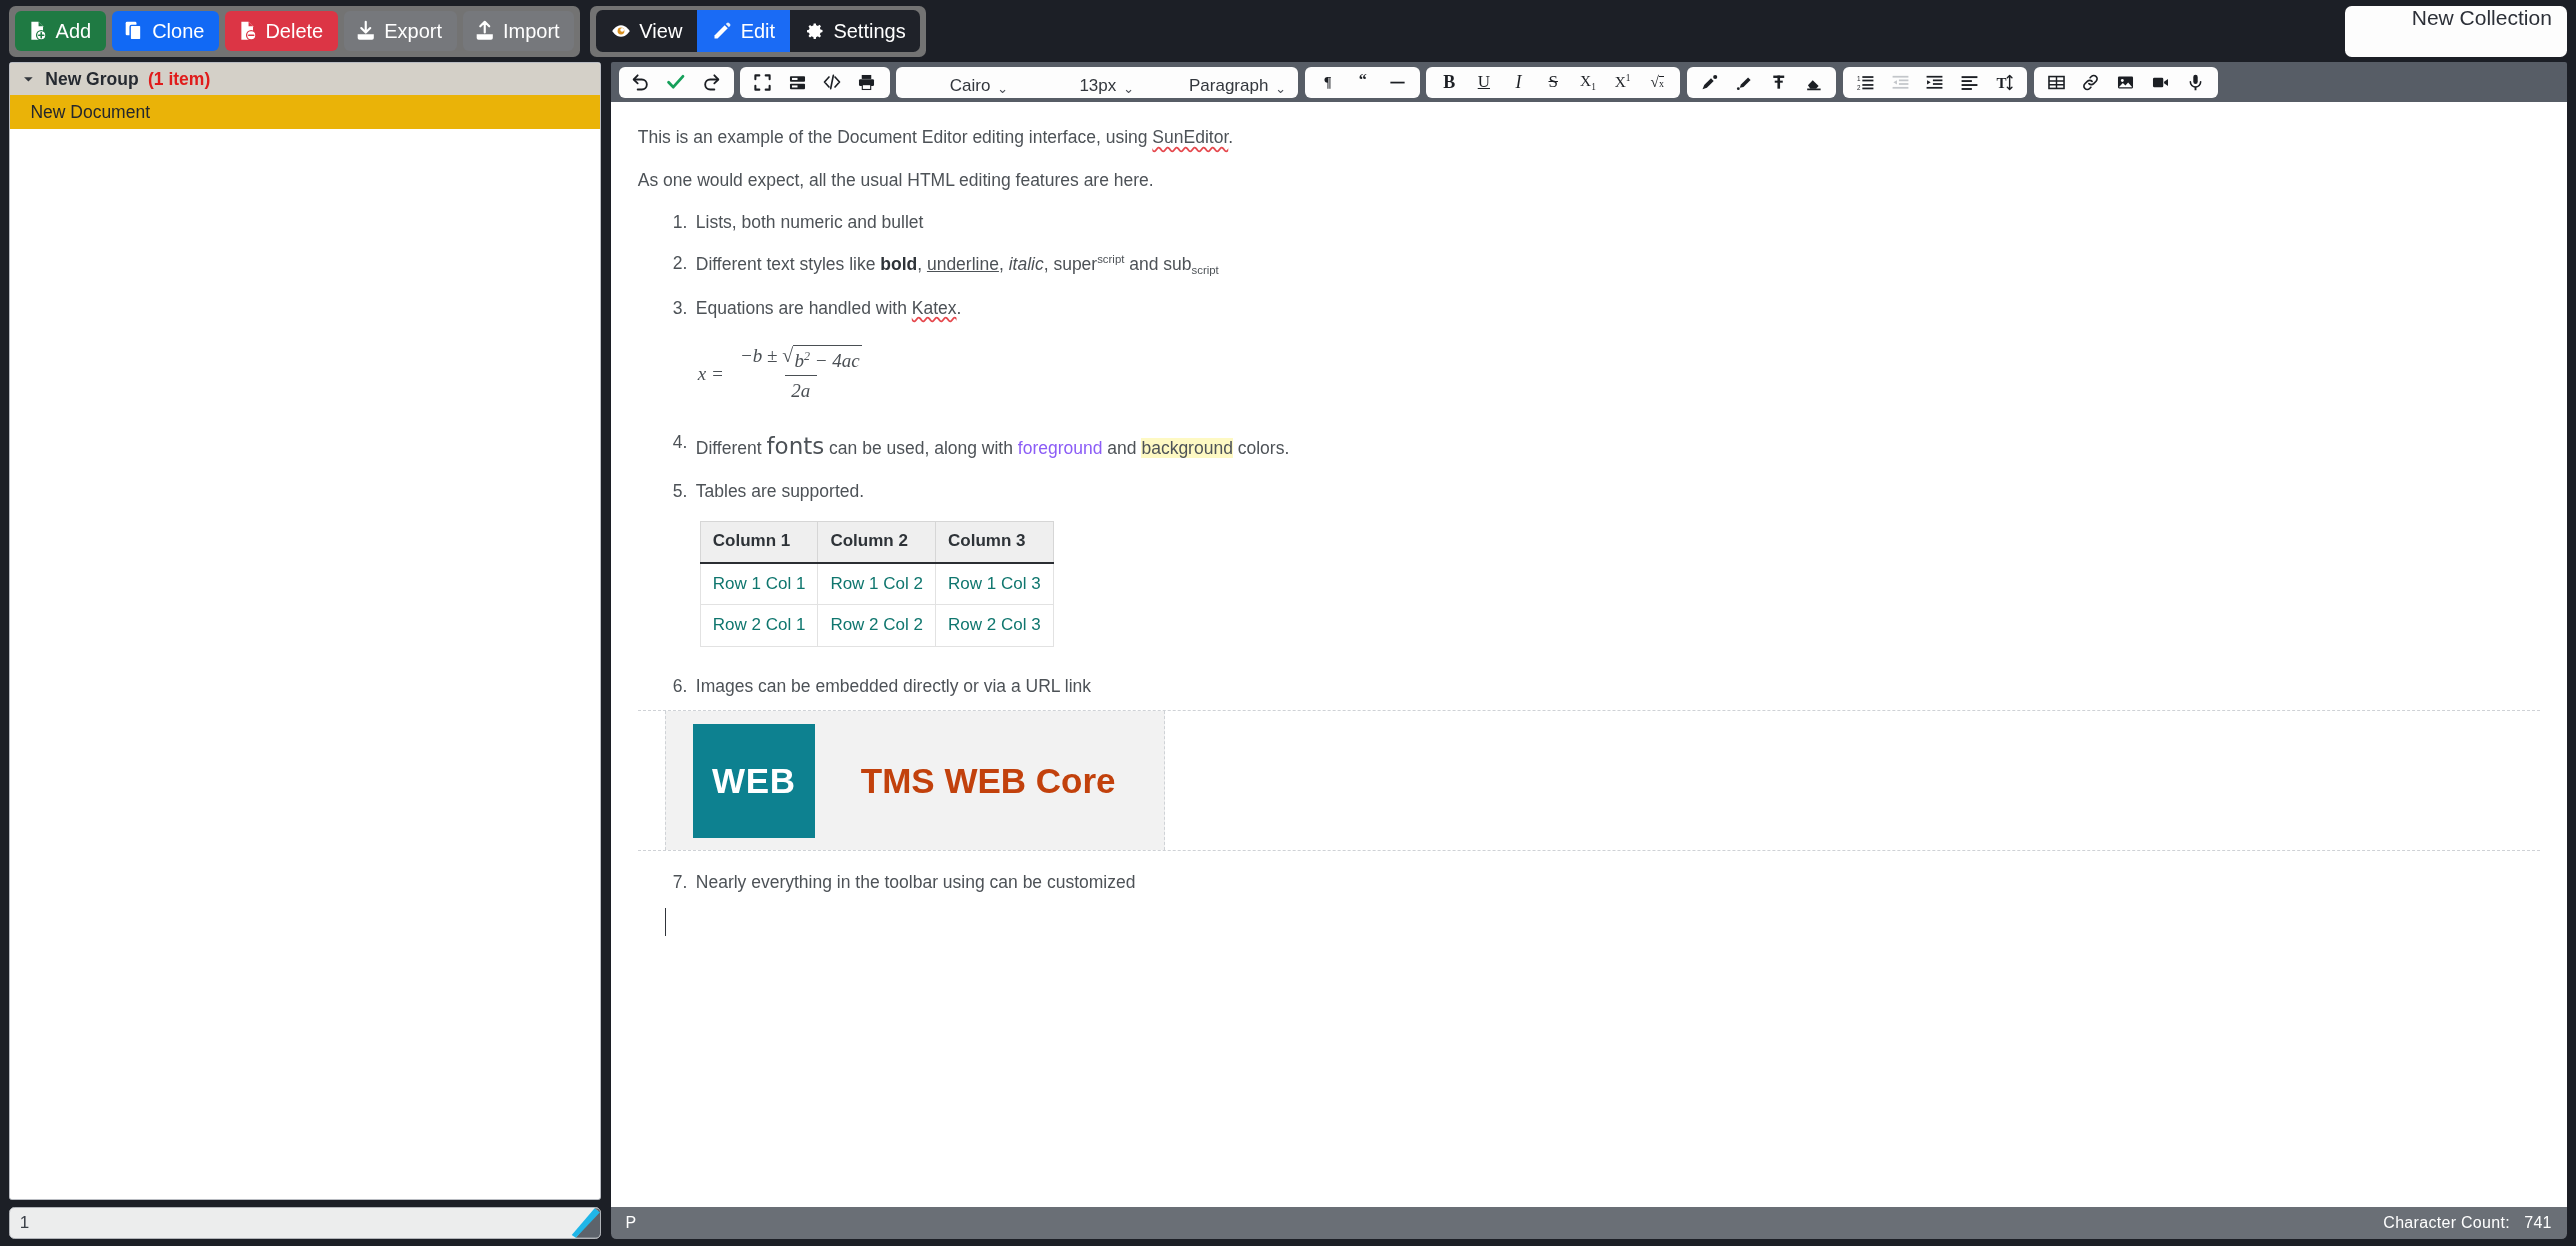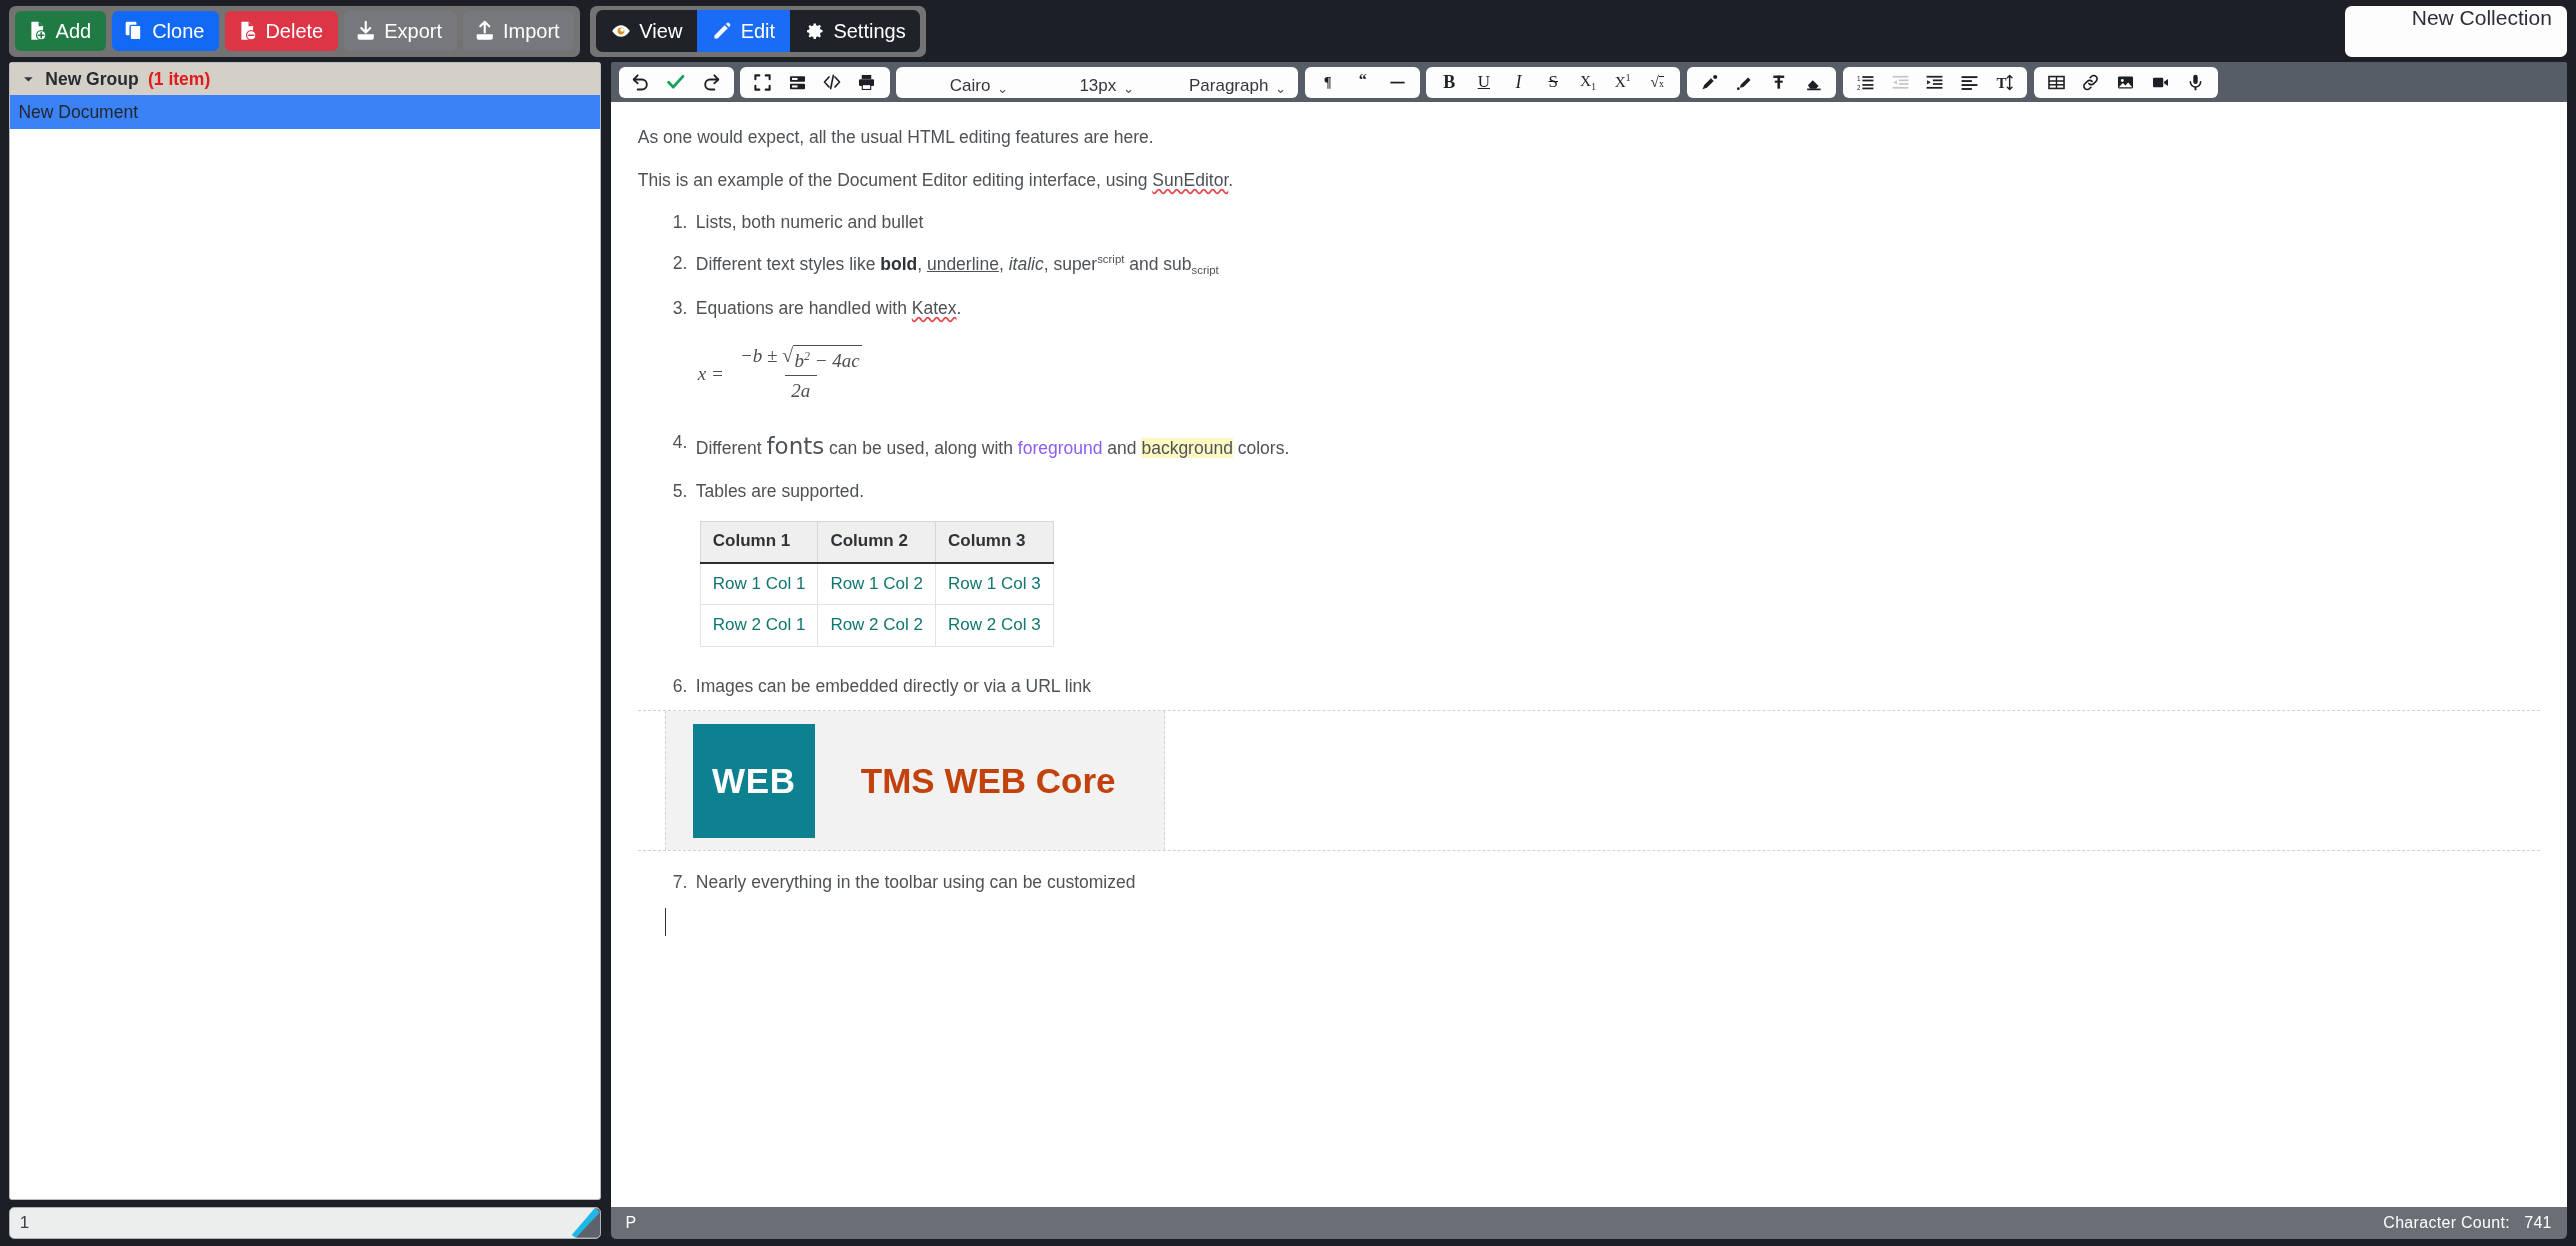--- a/index.html
+++ b/index.html
@@ -99,23 +99,23 @@
     background: #d4d0c8;
     display: flex; align-items: center;
     gap: 9.4px; padding-left: 10.7px;
     font-size: 17.5px; font-weight: bold;
     color: #262a31;
     cursor: pointer;
   }
   .group-count { color: #e01b1b; font-weight: bold; }
   .doc-row {
     height: 34px;
-    background: #3b82f6;
-    display: flex; align-items: center;
-    padding-left: 8px;
+    background: #eab308;
+    display: flex; align-items: center;
+    padding-left: 20px;
     font-size: 17.5px;
     color: #24272d;
     cursor: pointer;
   }
   .leftstatus {
     flex: 0 0 32px;
     margin-top: 6.7px;
     background: #eceded;
     border: 1.3px solid #b0b3b8;
     border-radius: 5.4px;
@@ -612,25 +612,25 @@
               <path d="M5.5 11.2a6.5 6.5 0 0 0 13 0" stroke="#1c1f24" stroke-width="2" fill="none" stroke-linecap="round"></path>
               <rect x="10.8" y="17.5" width="2.4" height="4.3" fill="#1c1f24"></rect>
             </svg>
           </div>
         </div>
       </div>
 
       <div class="canvas">
         <div class="doc">
 
-          <p>As one would expect, all the usual HTML editing features are here.</p>
-
           <p>
             <span>This is an example of the Document Editor editing interface, using </span><span class="spell">SunEditor</span><span>.</span>
           </p>
+
+          <p>As one would expect, all the usual HTML editing features are here.</p>
 
           <ol class="main">
             <li>
               <span class="num">1.</span>
               <span>Lists, both numeric and bullet</span>
             </li>
 
             <li>
               <span class="num">2.</span>
               <span>Different text styles like </span><span class="b">bold</span><span>, </span><span class="u">underline</span><span>, </span><span class="i">italic</span><span>, super</span><span class="sup">script</span><span> and sub</span><span class="sub">script</span>

